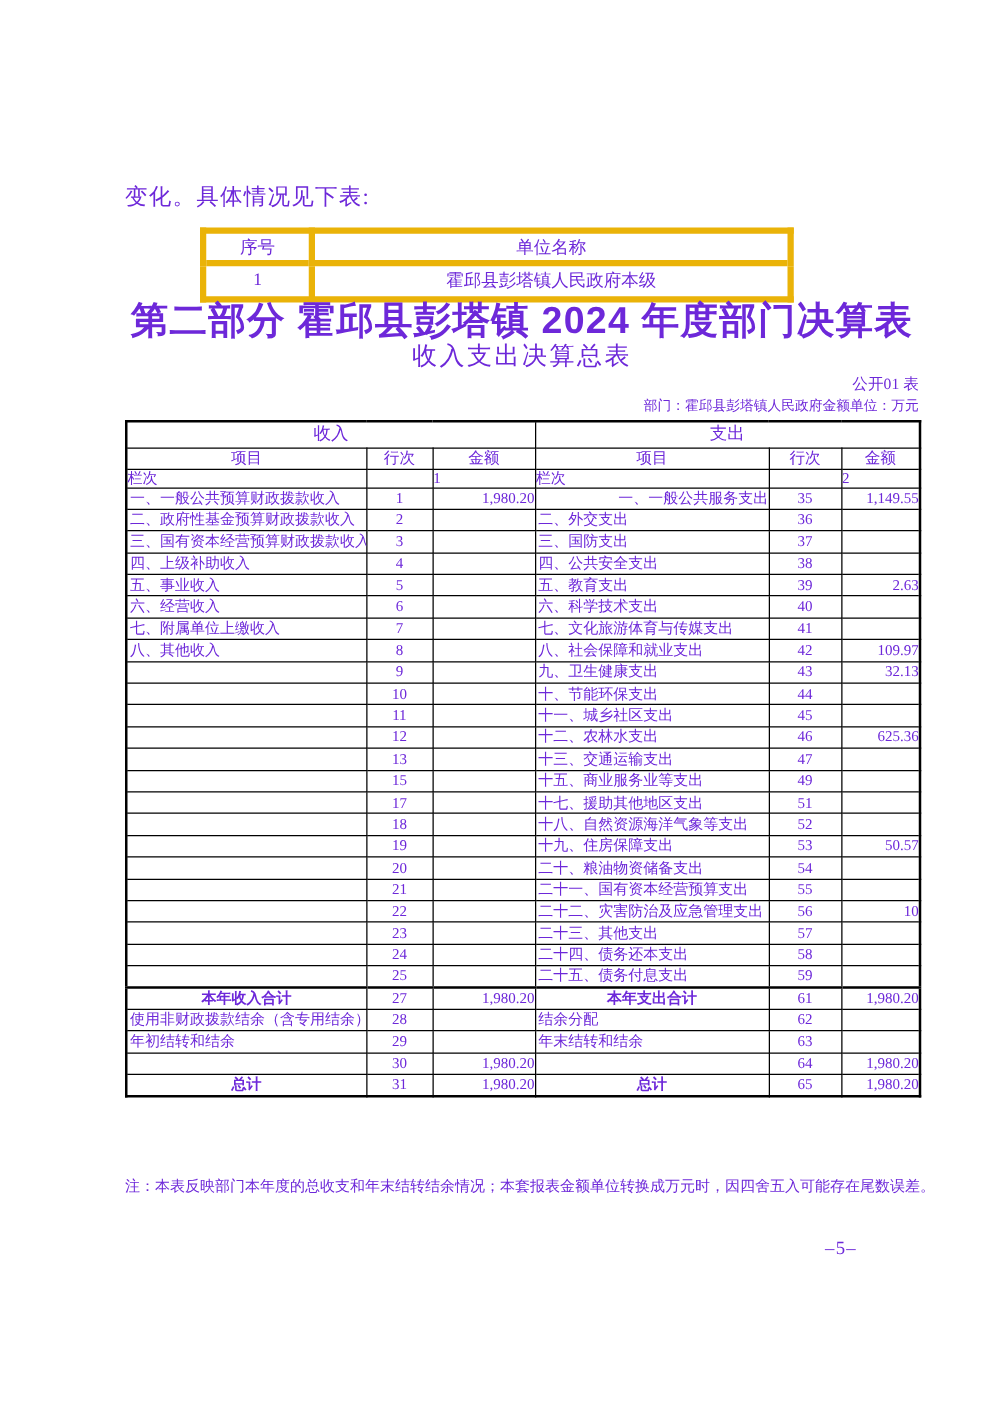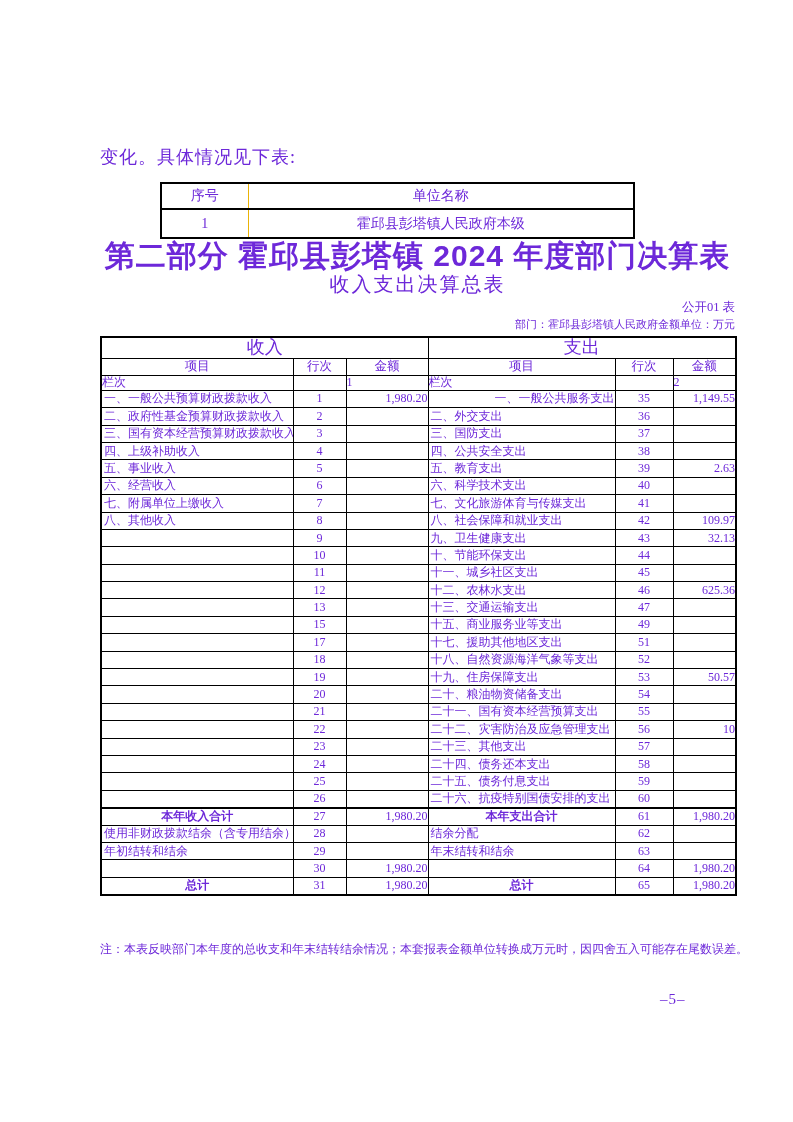--- a/index.html
+++ b/index.html
@@ -24,21 +24,21 @@
 
   .unit-table {
     position: absolute;
     left: 160px; top: 182px;
     width: 475px;
     border-collapse: collapse;
     table-layout: fixed;
     border: 2px solid #000;
   }
   .unit-table th, .unit-table td {
-    border: 1px solid #eab308;
+    border: 5px solid #eab308;
     font-weight: normal;
     text-align: center;
     font-size: 14px;
     padding: 0;
   }
   .unit-table tr.u-head th { height: 26px; border-bottom: 2px solid #000; }
   .unit-table tr.u-data td { height: 29px; }
   .unit-table col.c-idx { width: 87px; }
 
   .section-title {
@@ -87,21 +87,21 @@
   }
   .main-table th, .main-table td {
     border: 1px solid #000;
     padding: 0;
     font-size: 12px;
     line-height: 1.1;
     vertical-align: middle;
     white-space: nowrap;
     overflow: hidden;
   }
-  .main-table tr.group-row th { height: 21px; font-weight: normal; font-size: 18px; text-align: center; margin-top: 13px; }
+  .main-table tr.group-row th { height: 21px; font-weight: normal; font-size: 14px; text-align: center; margin-top: 13px; }
   .main-table tr.cols-row th  { height: 17px; font-weight: normal; font-size: 12.5px; text-align: center; }
   .main-table tr.lanci-row td { height: 15px; text-align: left; }
   .main-table tbody td { height: 17.4px; }
   .main-table td.item { text-align: left; padding-left: 2px; }
   .main-table td.line { text-align: center; }
   .main-table td.amt  { text-align: right; padding-right: 0; }
   .main-table td.emph { font-weight: bold; text-align: center; padding-left: 0; }
   .main-table td.right { text-align: right; padding-right: 0; }
   .main-table tr.thick-top td { border-top: 2px solid #000; }
 
@@ -363,28 +363,20 @@
           <td class="amt"></td>
         </tr>
         <tr>
           <td class="item"></td>
           <td class="line">25</td>
           <td class="amt"></td>
           <td class="item">二十五、债务付息支出</td>
           <td class="line">59</td>
           <td class="amt"></td>
         </tr>
-        <tr>
-          <td class="item"></td>
-          <td class="line">26</td>
-          <td class="amt"></td>
-          <td class="item">二十六、抗疫特别国债安排的支出</td>
-          <td class="line">60</td>
-          <td class="amt"></td>
-        </tr>
         <tr class="thick-top">
           <td class="item emph">本年收入合计</td>
           <td class="line">27</td>
           <td class="amt">1,980.20</td>
           <td class="item emph">本年支出合计</td>
           <td class="line">61</td>
           <td class="amt">1,980.20</td>
         </tr>
         <tr>
           <td class="item">使用非财政拨款结余（含专用结余）</td>

